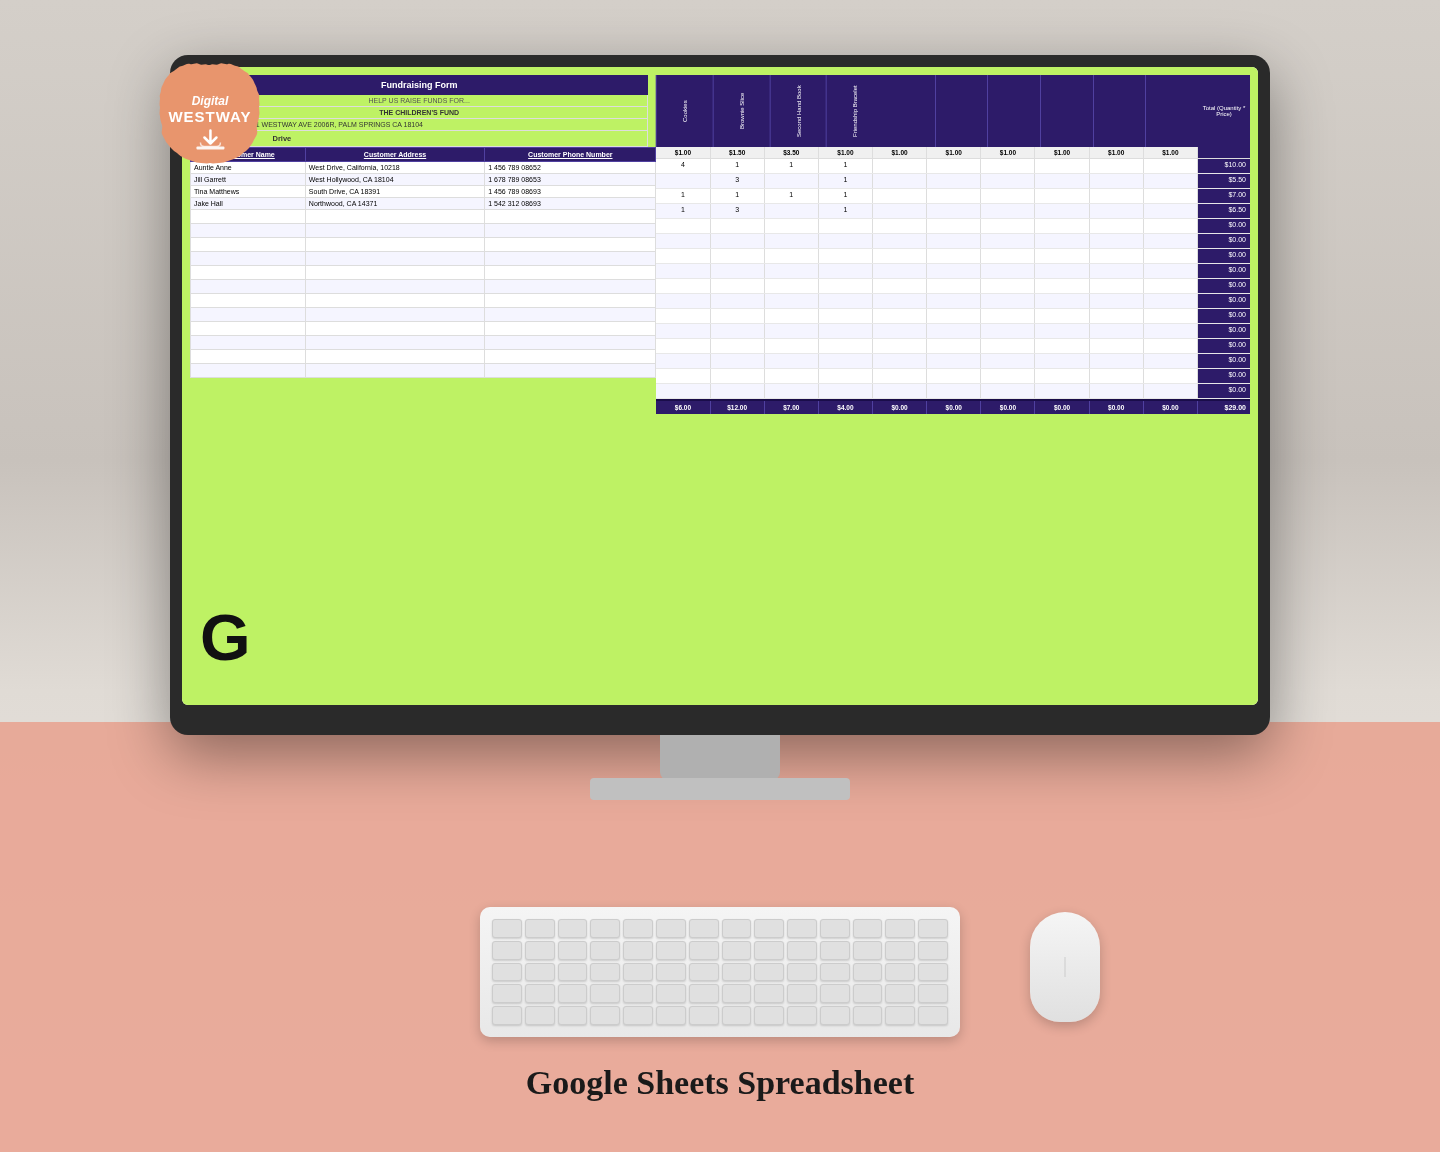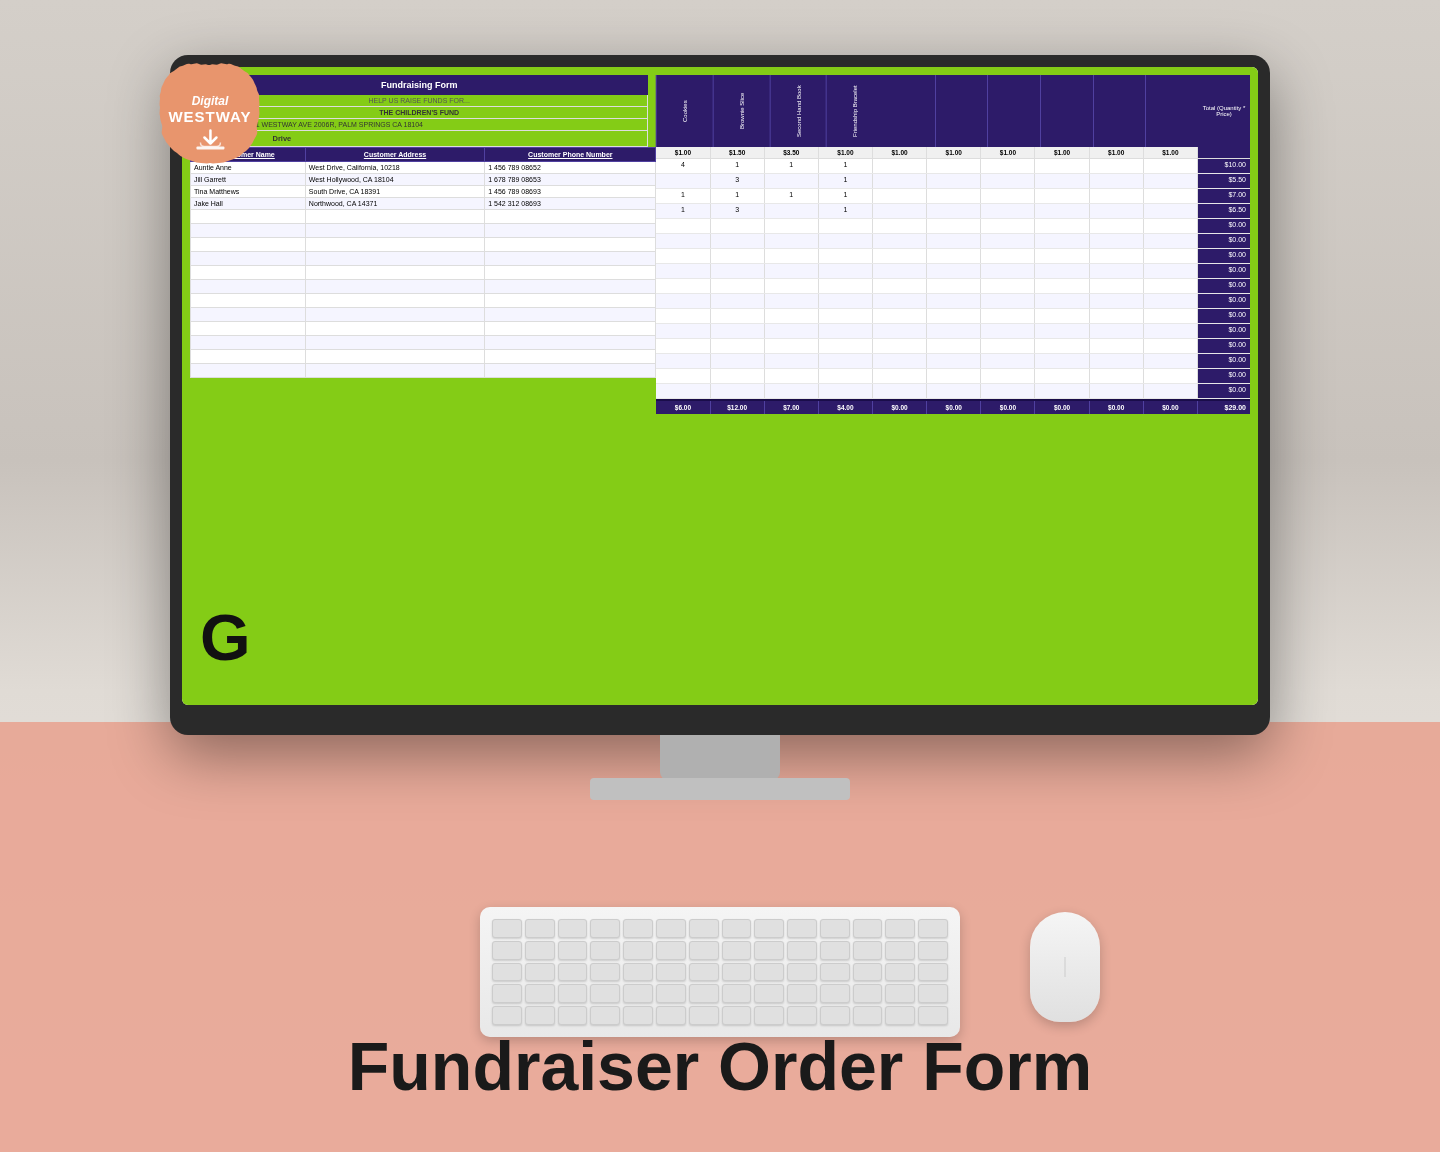--- a/index.html
+++ b/index.html
@@ -158,21 +158,21 @@
 </head>
 <body>
 
 <div class="desk-bg"></div>
 
 <div style="position:absolute;bottom:0;left:0;right:0;height:430px;background:#e8a492;z-index:2;opacity:0.9;"></div>
 
 <div class="monitor-outer">
   <div class="monitor-screen">
 
-    <div style="width:100%;height:100%;background:#84cc16;overflow:hidden;position:relative;">
+    <div style="width:100%;height:100%;background:#bef264;overflow:hidden;position:relative;">
 
       <div style="display:flex;margin:8px 8px 0 8px;">
 
         <div style="width:44%;padding-right:8px;">
           <div style="background:#2d1b69;color:white;text-align:center;padding:5px;font-weight:bold;font-size:9px;">Fundraising Form</div>
           <div style="border:1px solid #ddd;border-top:none;text-align:center;padding:2px;font-size:7px;color:#555;">HELP US RAISE FUNDS FOR...</div>
           <div style="border:1px solid #ddd;border-top:none;text-align:center;padding:2px;font-size:7px;font-weight:bold;color:#333;">THE CHILDREN'S FUND</div>
           <div style="border:1px solid #ddd;border-top:none;padding:2px 4px;font-size:7px;color:#333;">
             <span>Postal Address:</span>
             <span>1111 WESTWAY AVE 2006R, PALM SPRINGS CA 18104</span>
@@ -640,14 +640,14 @@
       <svg width="32" height="24" viewBox="0 0 32 24" style="margin-top:4px;">
         <rect x="2" y="18" width="28" height="3" rx="1" fill="white" opacity="0.9"></rect>
         <path d="M16 2 L16 14 M10 9 L16 15 L22 9" stroke="white" stroke-width="2.5" fill="none" stroke-linecap="round" stroke-linejoin="round"></path>
         <path d="M6 14 Q6 18 10 18 L22 18 Q26 18 26 14" stroke="white" stroke-width="1.5" fill="none" opacity="0.7"></path>
       </svg>
     </div>
   </div>
 </div>
 
 <div style="position:absolute;bottom:30px;left:0;right:0;z-index:15;text-align:center;padding:20px;">
-  <div style="font-size:68px;font-weight:900;color:#1a1a1a;font-family:'Arial Black',Arial,sans-serif;line-height:1.05;">Fundraiser Order Form</div>
+  <div style="font-size:34px;font-weight:bold;color:#1a1a1a;font-family:Georgia,serif;margin-top:6px;">Google Sheets Spreadsheet</div>
 </div>
 
 </body></html>

